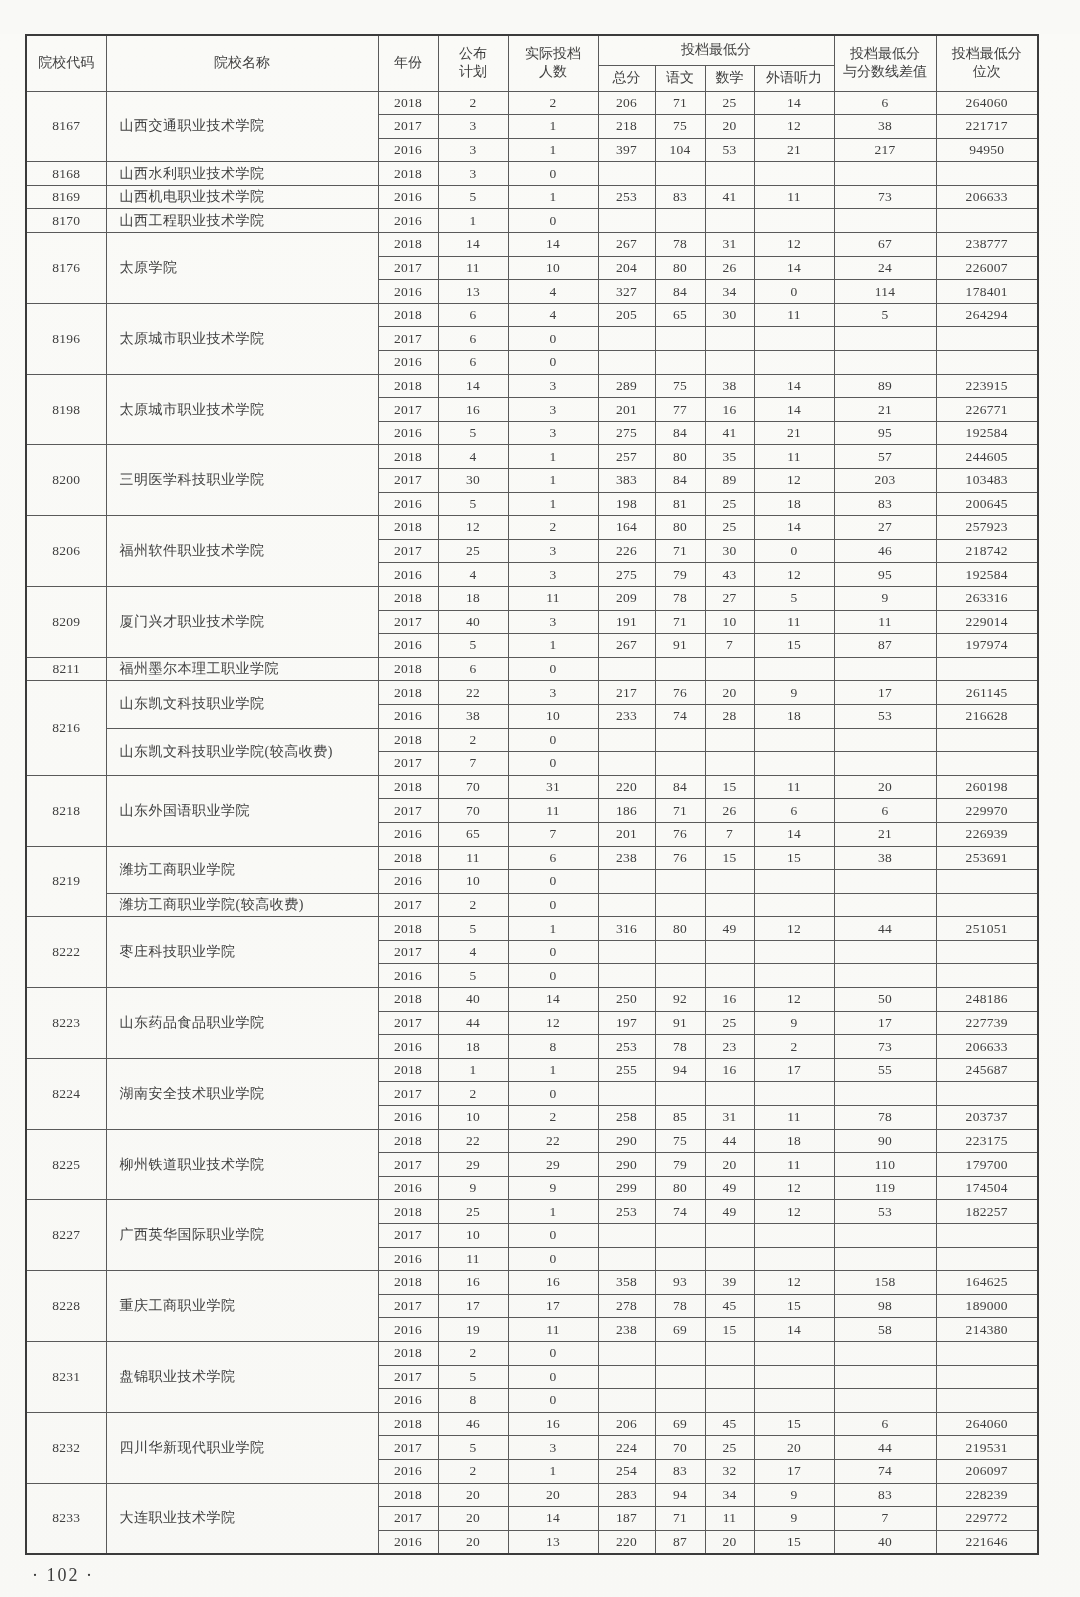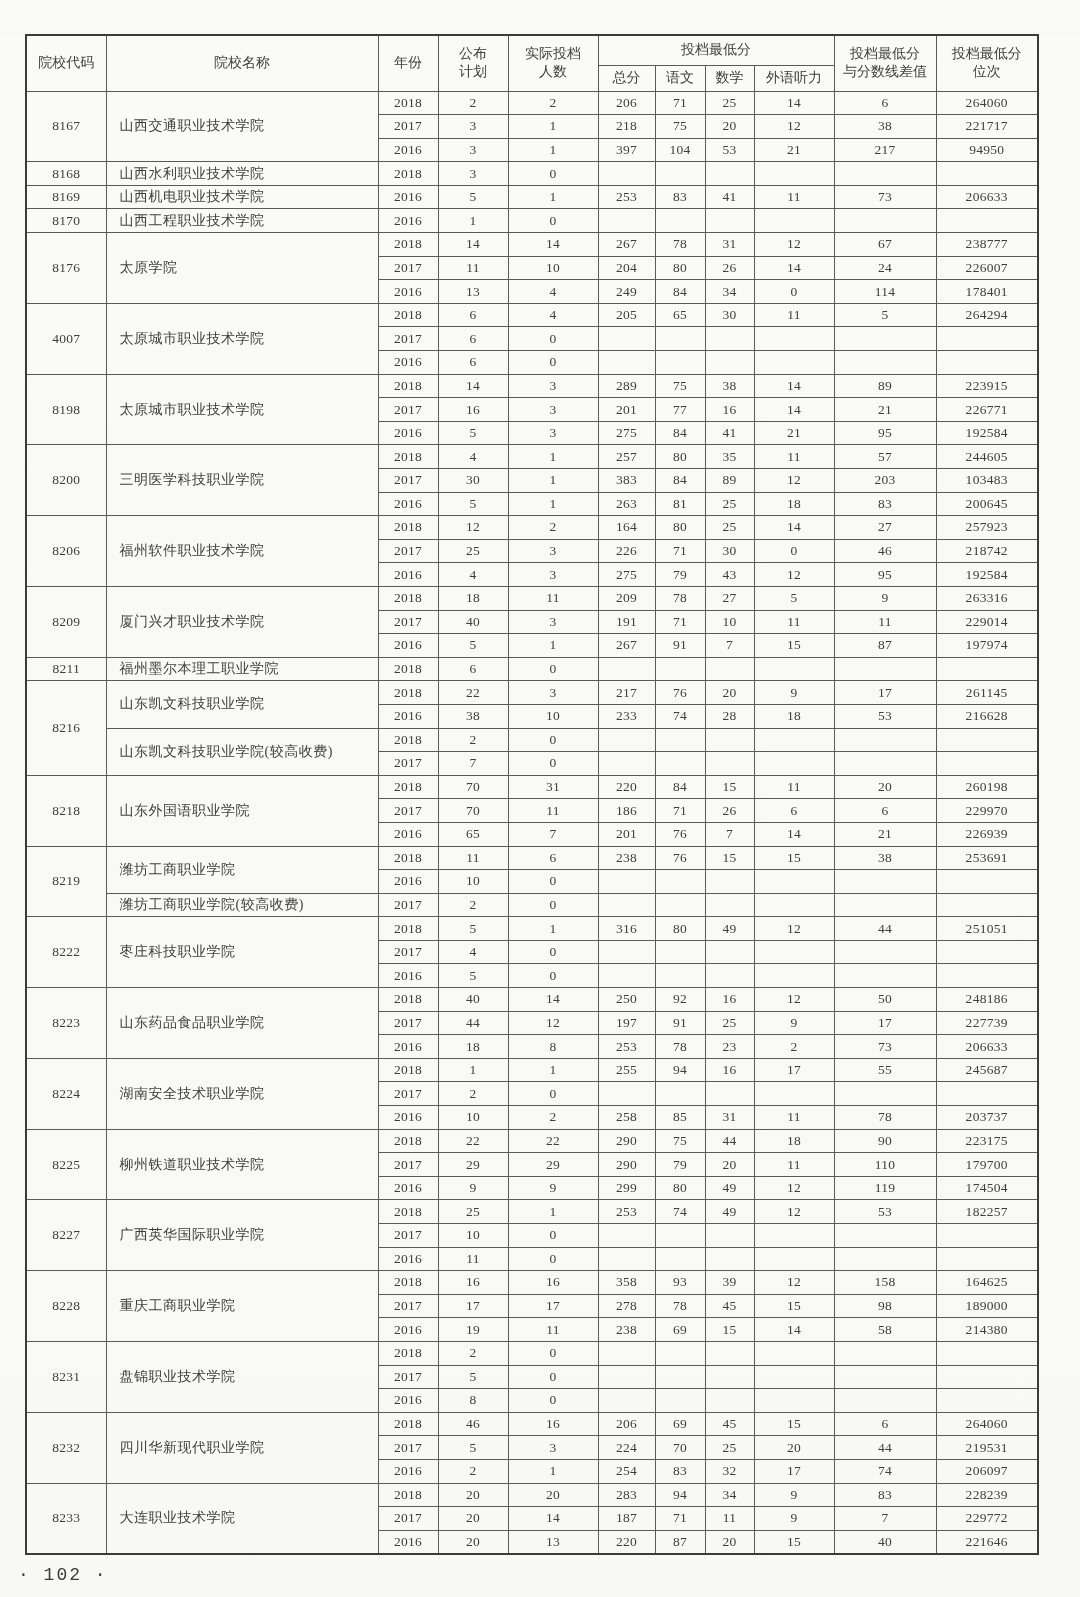--- a/index.html
+++ b/index.html
@@ -63,25 +63,24 @@
   col.c-year   { width: 60px; }
   col.c-plan   { width: 70px; }
   col.c-actual { width: 90px; }
   col.c-total  { width: 57px; }
   col.c-chin   { width: 50px; }
   col.c-math   { width: 49px; }
   col.c-listen { width: 80px; }
   col.c-diff   { width: 102px; }
   col.c-rank   { width: 102px; }
   .footer-pagenum {
-    margin: 10px 0 0 18px;
+    margin: 10px 0 0 32px;
     font-size: 18px;
     letter-spacing: 2px;
     color: #3c3c3c;
-    font-family: Liberation Mono, monospace;
   }
 </style>
 </head>
 <body>
 
 <div class="page">
 
   <table class="score-table">
     <colgroup>
       <col class="c-code">
@@ -230,29 +229,29 @@
           <td class="cell-chinese">80</td>
           <td class="cell-math">26</td>
           <td class="cell-listening">14</td>
           <td class="cell-diff">24</td>
           <td class="cell-rank">226007</td>
         </tr>
         <tr>
           <td class="cell-year">2016</td>
           <td class="cell-plan">13</td>
           <td class="cell-actual">4</td>
-          <td class="cell-total">249</td>
+          <td class="cell-total">327</td>
           <td class="cell-chinese">84</td>
           <td class="cell-math">34</td>
           <td class="cell-listening">0</td>
           <td class="cell-diff">114</td>
           <td class="cell-rank">178401</td>
         </tr>
         <tr>
-          <td rowspan="3" class="cell-code">4007</td>
+          <td rowspan="3" class="cell-code">8196</td>
           <td rowspan="3" class="cell-name">太原城市职业技术学院</td>
           <td class="cell-year">2018</td>
           <td class="cell-plan">6</td>
           <td class="cell-actual">4</td>
           <td class="cell-total">205</td>
           <td class="cell-chinese">65</td>
           <td class="cell-math">30</td>
           <td class="cell-listening">11</td>
           <td class="cell-diff">5</td>
           <td class="cell-rank">264294</td>
@@ -335,21 +334,21 @@
           <td class="cell-chinese">84</td>
           <td class="cell-math">89</td>
           <td class="cell-listening">12</td>
           <td class="cell-diff">203</td>
           <td class="cell-rank">103483</td>
         </tr>
         <tr>
           <td class="cell-year">2016</td>
           <td class="cell-plan">5</td>
           <td class="cell-actual">1</td>
-          <td class="cell-total">263</td>
+          <td class="cell-total">198</td>
           <td class="cell-chinese">81</td>
           <td class="cell-math">25</td>
           <td class="cell-listening">18</td>
           <td class="cell-diff">83</td>
           <td class="cell-rank">200645</td>
         </tr>
         <tr>
           <td rowspan="3" class="cell-code">8206</td>
           <td rowspan="3" class="cell-name">福州软件职业技术学院</td>
           <td class="cell-year">2018</td>

